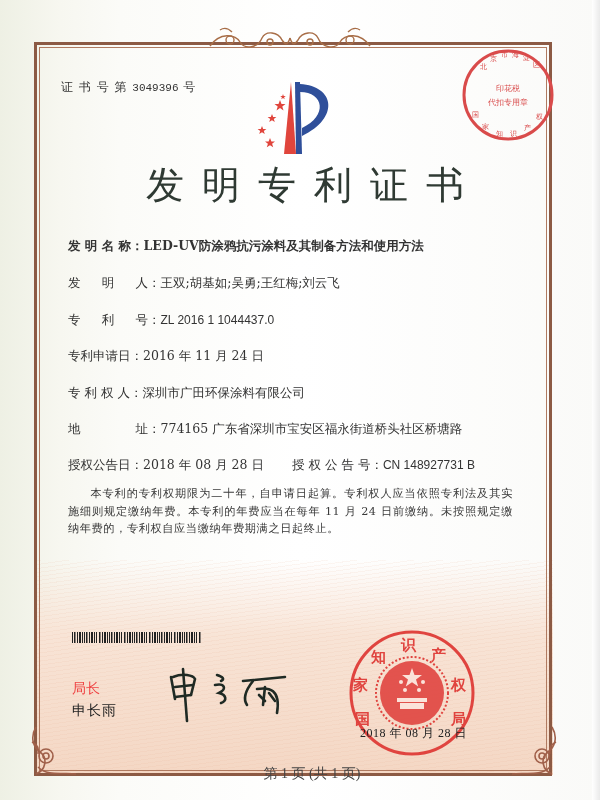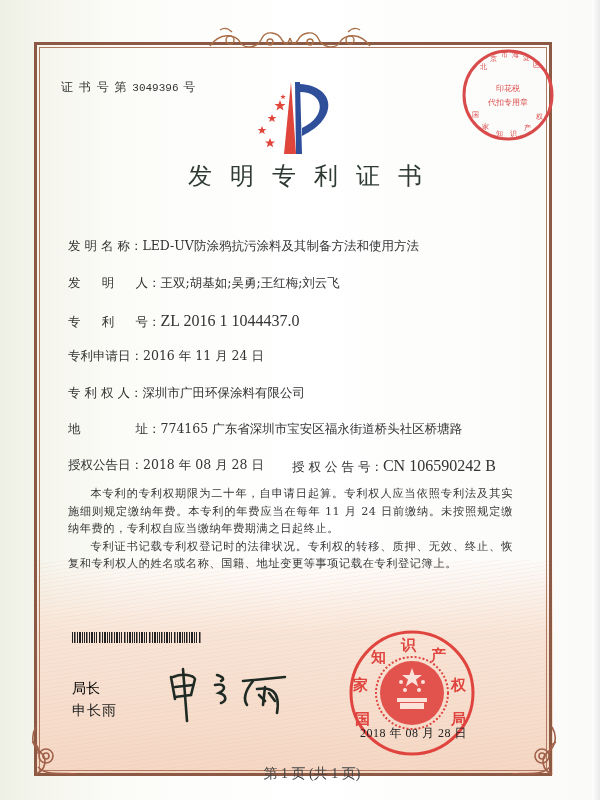--- a/index.html
+++ b/index.html
@@ -34,39 +34,39 @@
     position: absolute; left: 61px; top: 79px; font-size: 12px; letter-spacing: 1px; color: #333;
   }
   .cert-no .num { font-family: "Liberation Mono", monospace; letter-spacing: 0; font-size: 11px; margin-top: 6px; }
 
   .logo { position: absolute; left: 240px; top: 78px; width: 110px; height: 80px; }
 
   .seal-top { position: absolute; left: 458px; top: 45px; width: 100px; height: 100px; }
 
   .title {
     position: absolute; left: 0; width: 600px; top: 160px; text-align: center;
-    font-size: 24px; letter-spacing: 18px; color: #2f3a33; padding-left: 28px; box-sizing: border-box;
+    font-size: 38px; letter-spacing: 18px; color: #2f3a33; padding-left: 28px; box-sizing: border-box;
   }
 
   .field { position: absolute; left: 68px; font-size: 12.5px; color: #333; white-space: nowrap; }
   .field .label { display: inline-block; letter-spacing: 0; }
   .field .value { font-family: "DejaVu Serif", serif; }
-  .field .mono { font-family: Liberation Serif, serif; font-size: 16px; }
+  .field .mono { font-family: Liberation Sans, sans-serif; font-size: 12px; }
 
   .lbl-spread { display: inline-flex; justify-content: space-between; width: 80px; }
 
   .para {
     position: absolute; left: 68px; width: 445px; font-size: 11.2px; line-height: 17.5px;
     color: #3a3a3a; text-align: justify; letter-spacing: 0.6px;
   }
   .para p { margin: 0; text-indent: 2em; }
 
   .barcode { position: absolute; left: 72px; top: 632px; width: 130px; height: 11px; }
 
-  .sig-role { position: absolute; left: 72px; top: 680px; font-size: 14px; font-family: "DejaVu Sans", sans-serif; color: #000000; }
+  .sig-role { position: absolute; left: 72px; top: 680px; font-size: 14px; font-family: "DejaVu Sans", sans-serif; color: #ef4444; }
   .sig-name { position: absolute; left: 72px; top: 702px; font-size: 14px; font-family: "DejaVu Sans", sans-serif; color: #222; letter-spacing: 1px; }
   .signature { position: absolute; left: 165px; top: 665px; width: 140px; height: 60px; }
 
   .seal-main { position: absolute; left: 347px; top: 628px; width: 130px; height: 130px; }
   .seal-date {
     position: absolute; left: 360px; top: 725px; font-size: 12px; color: #222; letter-spacing: 0.5px;
     font-family: "Liberation Serif", serif;
   }
   .page-no {
     position: absolute; left: 0; width: 600px; top: 765px; text-align: center; font-size: 14px; color: #444;
@@ -148,21 +148,21 @@
       <text x="24" y="84">家</text>
       <text x="38" y="91">知</text>
     <text x="52" y="91">识</text>
       <text x="66" y="85">产</text>
       <text x="78" y="74">权</text>
   </g>
 </svg>
 
 <div class="title">发明专利证书</div>
 
-<div class="field" style="top:238px;">
+<div class="field" style="top:238px;font-weight:bold;">
   <span class="label">发 明 名 称：</span><span class="value">LED-UV防涂鸦抗污涂料及其制备方法和使用方法</span>
 </div>
 
 <div class="field" style="top:275px;">
   <span class="lbl-spread">
     <span>发</span>
     <span>明</span>
     <span>人</span>
   </span><span>：</span><span class="value">王双;胡基如;吴勇;王红梅;刘云飞</span>
 </div>
@@ -188,26 +188,25 @@
     <span>地</span>
     <span>址</span>
   </span><span>：</span><span class="value">774165 广东省深圳市宝安区福永街道桥头社区桥塘路</span>
 </div>
 
 <div class="field" style="top:457px;">
   <span class="label">授权公告日：</span><span class="value">2018 年 08 月 28 日</span>
 </div>
 
 <div class="field" style="top:457px; left:292px;">
-  <span class="label">授 权 公 告 号：</span><span class="mono">CN 106590242 B</span>
+  <span class="label">授 权 公 告 号：</span><span class="mono">CN 148927731 B</span>
 </div>
 
 <div class="para" style="top:485px;">
   <p>本专利的专利权期限为二十年，自申请日起算。专利权人应当依照专利法及其实施细则规定缴纳年费。本专利的年费应当在每年 11 月 24 日前缴纳。未按照规定缴纳年费的，专利权自应当缴纳年费期满之日起终止。</p>
-  <p>专利证书记载专利权登记时的法律状况。专利权的转移、质押、无效、终止、恢复和专利权人的姓名或名称、国籍、地址变更等事项记载在专利登记簿上。</p>
 </div>
 
 <svg class="barcode" viewBox="0 0 130 11" preserveAspectRatio="none">
   <g fill="#222">
     <rect x="0" y="0" width="1" height="11"></rect>
       <rect x="2" y="0" width="1.5" height="11"></rect>
       <rect x="5" y="0" width="1" height="11"></rect>
     <rect x="7" y="0" width="2" height="11"></rect>
       <rect x="10" y="0" width="1" height="11"></rect>
       <rect x="12" y="0" width="1" height="11"></rect>

